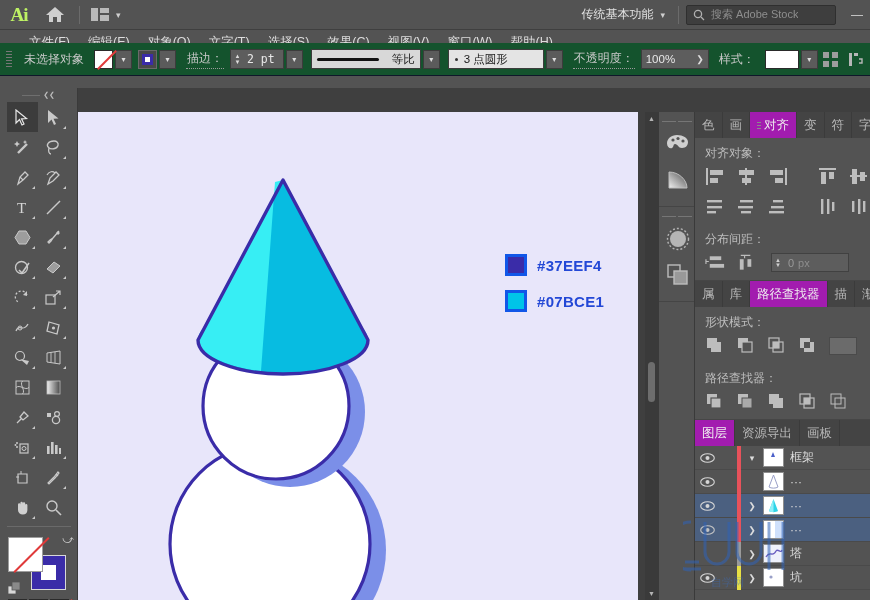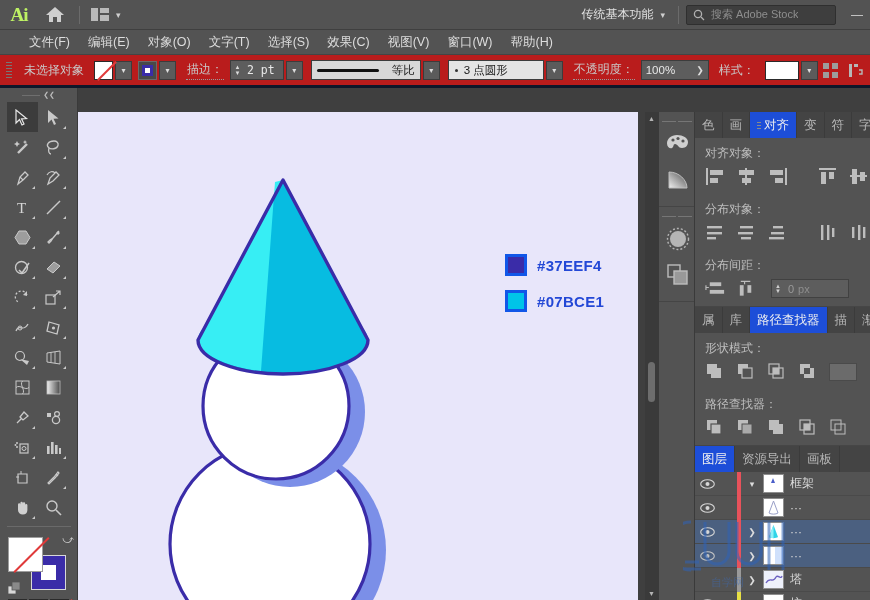--- a/index.html
+++ b/index.html
@@ -46,22 +46,22 @@
     position:absolute; left:0; top:30px; width:870px; height:25px;
     background:#535353; display:flex; align-items:center; padding-left:20px;
     border-bottom:1px solid #444;
   }
   .menubar .mi {
     padding:3px 9px; font-size:12.5px; color:#ddd; white-space:nowrap;
   }
 
   
   .controlbar {
-    position:absolute; left:0; top:55px; width:870px; height:33px;
-    background:#b91c1c; border-bottom:3px solid #0f172a;
+    position:absolute; left:0; top:43px; width:870px; height:33px;
+    background:#14532d; border-bottom:1px solid #0f172a;
     display:flex; align-items:center; gap:0px; padding-left:4px;
   }
   .grip { width:10px; height:20px; display:flex; flex-direction:column; justify-content:center; gap:2px; }
   .grip i { display:block; height:1px; background:#777; width:6px; margin:0 auto; }
   .cb-label { font-size:12px; color:#c9c9c9; padding:0 10px; white-space:nowrap; }
   .cb-label.dotted { border-bottom:1px dotted #9a9a9a; padding:0 1px 1px 1px; margin:0 6px 0 10px;}
   .sw {
     width:19px; height:19px; border:1px solid #2a2a2a; background:#fff; position:relative;
   }
   .sw.none::after{
@@ -196,21 +196,21 @@
   .dk-grip i { width:14px;height:1px;background:#767676;display:block;}
   .dock-icon { width:37px;height:36px;display:flex;align-items:center;justify-content:center;}
 
   .panels { position:absolute; left:695px; top:112px; width:175px; height:488px; background:#535353; }
   .panel { background:#535353; }
   .ptabs { display:flex; height:26px; background:#444; align-items:stretch; }
   .ptab {
     display:flex; align-items:center; padding:0 7px; font-size:12.5px; color:#b9b9b9;
     white-space:nowrap; border-right:1px solid #3b3b3b;
   }
-  .ptab.active { background:#1d4ed8; color:#f0f0f0; }
+  .ptab.active { background:#a21caf; color:#f0f0f0; }
   .ptab .pt-grip { display:inline-flex; flex-direction:column; gap:2px; margin-right:3px;}
   .ptab .pt-grip i { width:4px;height:1px;background:#8a8a8a;display:block;}
   .psec { padding:7px 10px 2px 10px; font-size:12px; color:#bdbdbd; }
   .prow { display:flex; align-items:center; gap:10px; padding:3px 0 8px 10px; }
   .pbtn { width:21px;height:19px; display:flex;align-items:center;justify-content:center; }
   .pfield {
     display:flex; align-items:center; height:19px; width:78px; background:#5d5d5d;
     border:1px solid #414141; margin-left:4px; color:#9a9a9a; font-size:11px;
   }
   .pfield .stepper2 { display:flex;flex-direction:column; padding:0 3px; }
@@ -727,21 +727,20 @@
             </svg>
         </div>
         <div class="pbtn">
           <svg width="19" height="17" viewBox="0 0 19 17">
               <rect x="0" y="7" width="17" height="2" fill="#bdbdbd"></rect>
               <rect x="2" y="1" width="5" height="15" fill="#bdbdbd"></rect>
               <rect x="10" y="4" width="5" height="9" fill="#bdbdbd"></rect>
             </svg>
         </div>
       </div>
-      <div class="psec">分布对象：</div>
       <div class="prow">
         <div class="pbtn">
           <svg width="19" height="17" viewBox="0 0 19 17">
               <rect x="1" y="2" width="15" height="2.4" fill="#bdbdbd"></rect>
               <rect x="1" y="8" width="15" height="2.4" fill="#bdbdbd"></rect>
               <rect x="1" y="13" width="9" height="2.4" fill="#bdbdbd"></rect>
             </svg>
         </div>
         <div class="pbtn">
           <svg width="19" height="17" viewBox="0 0 19 17">

